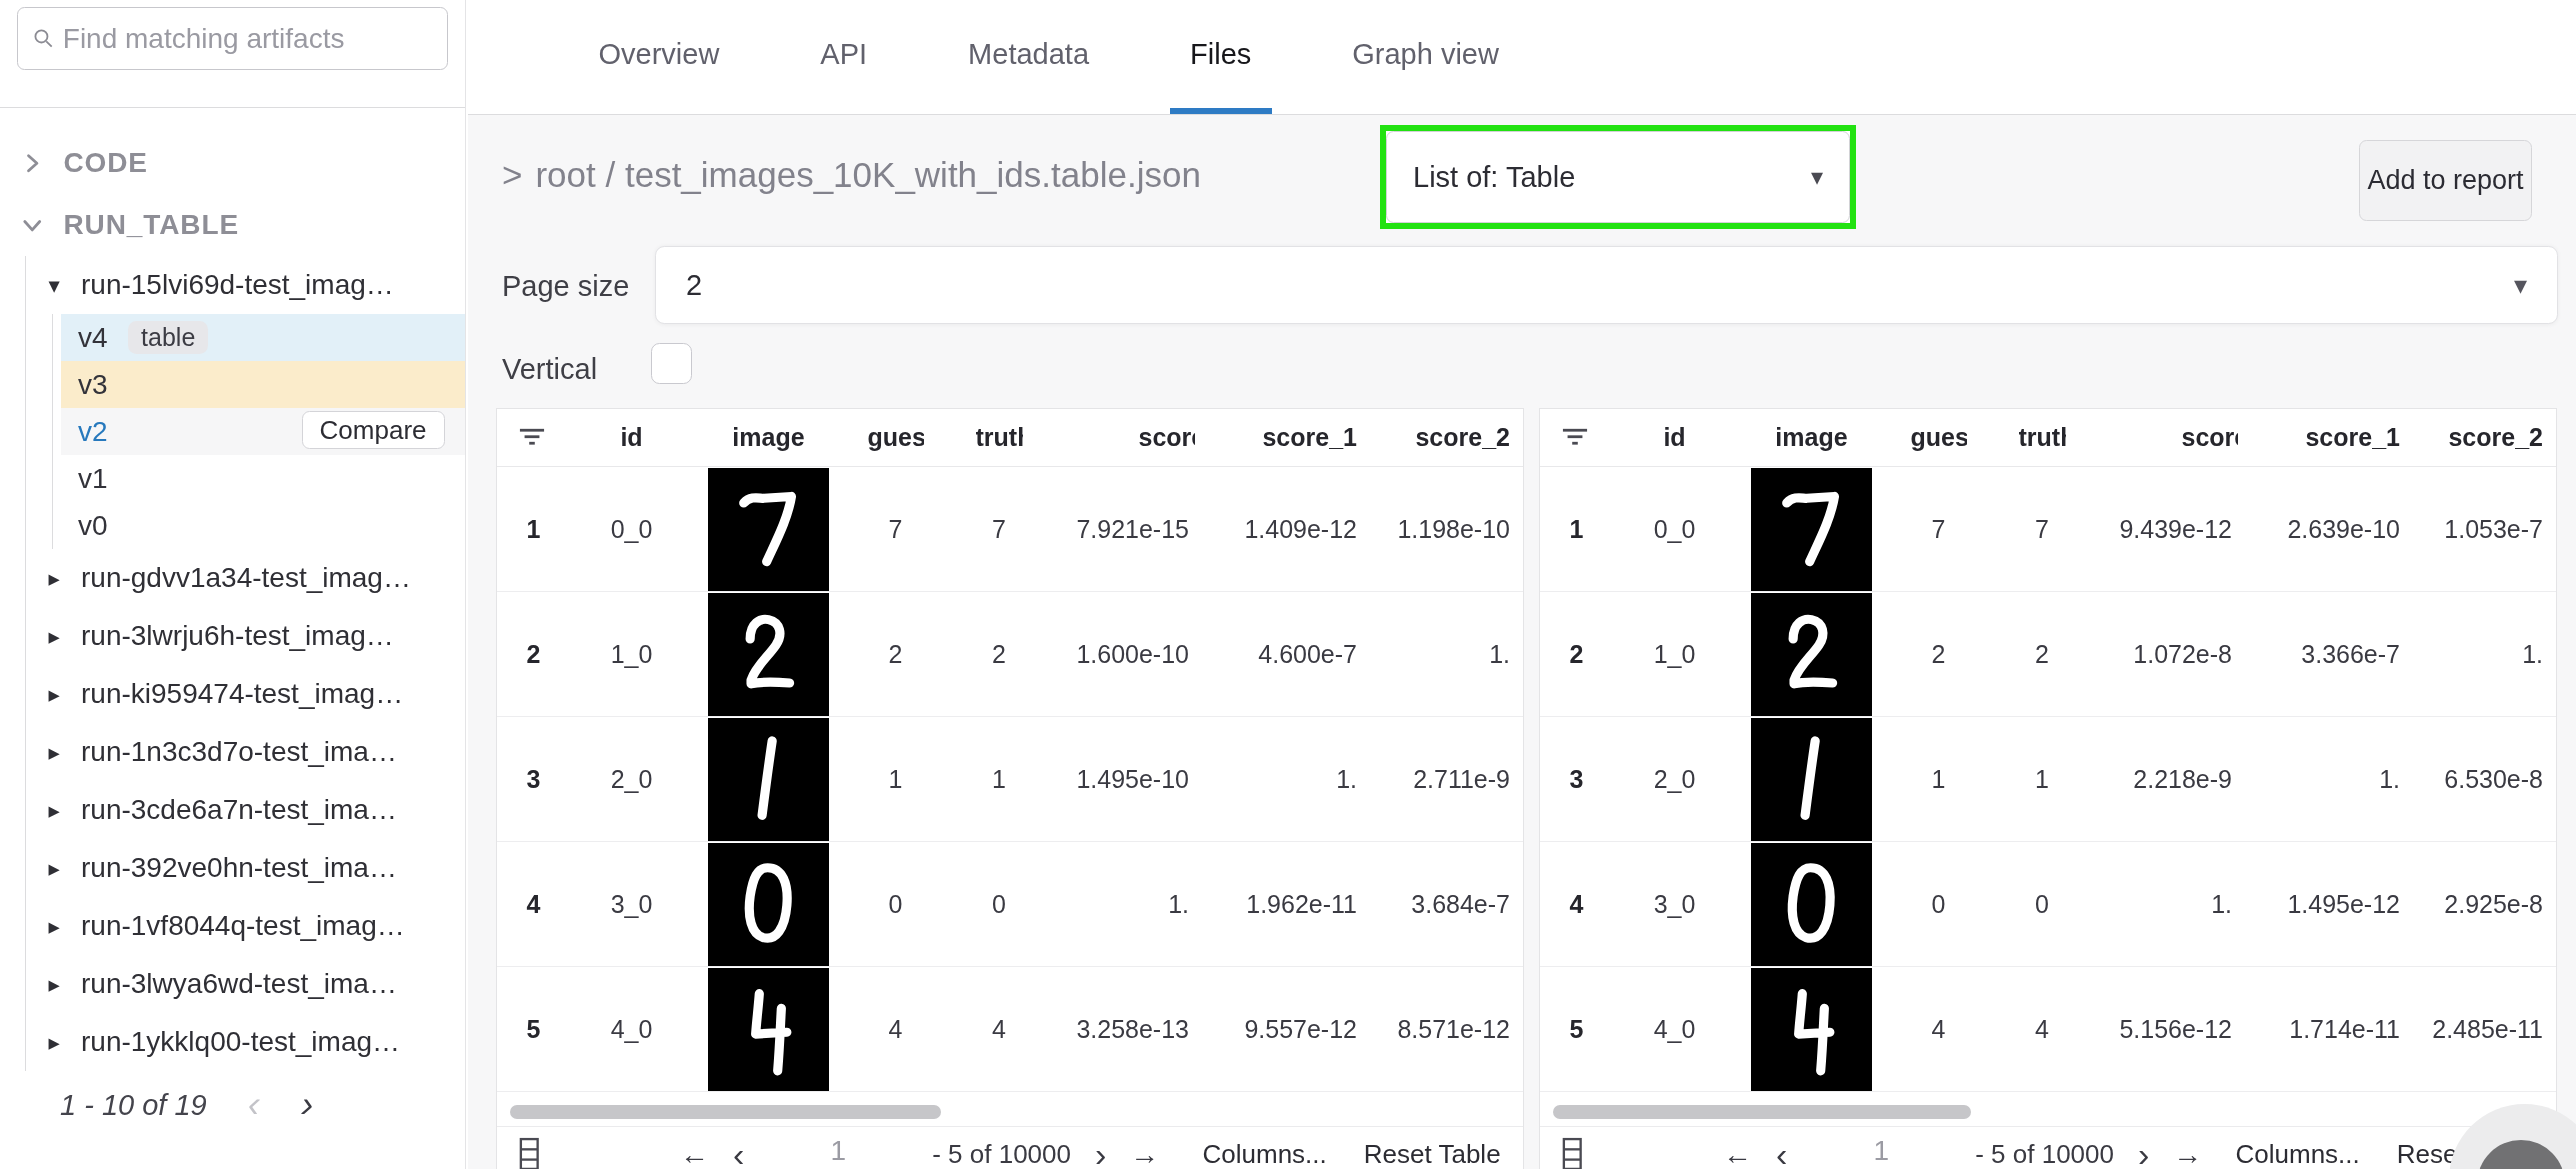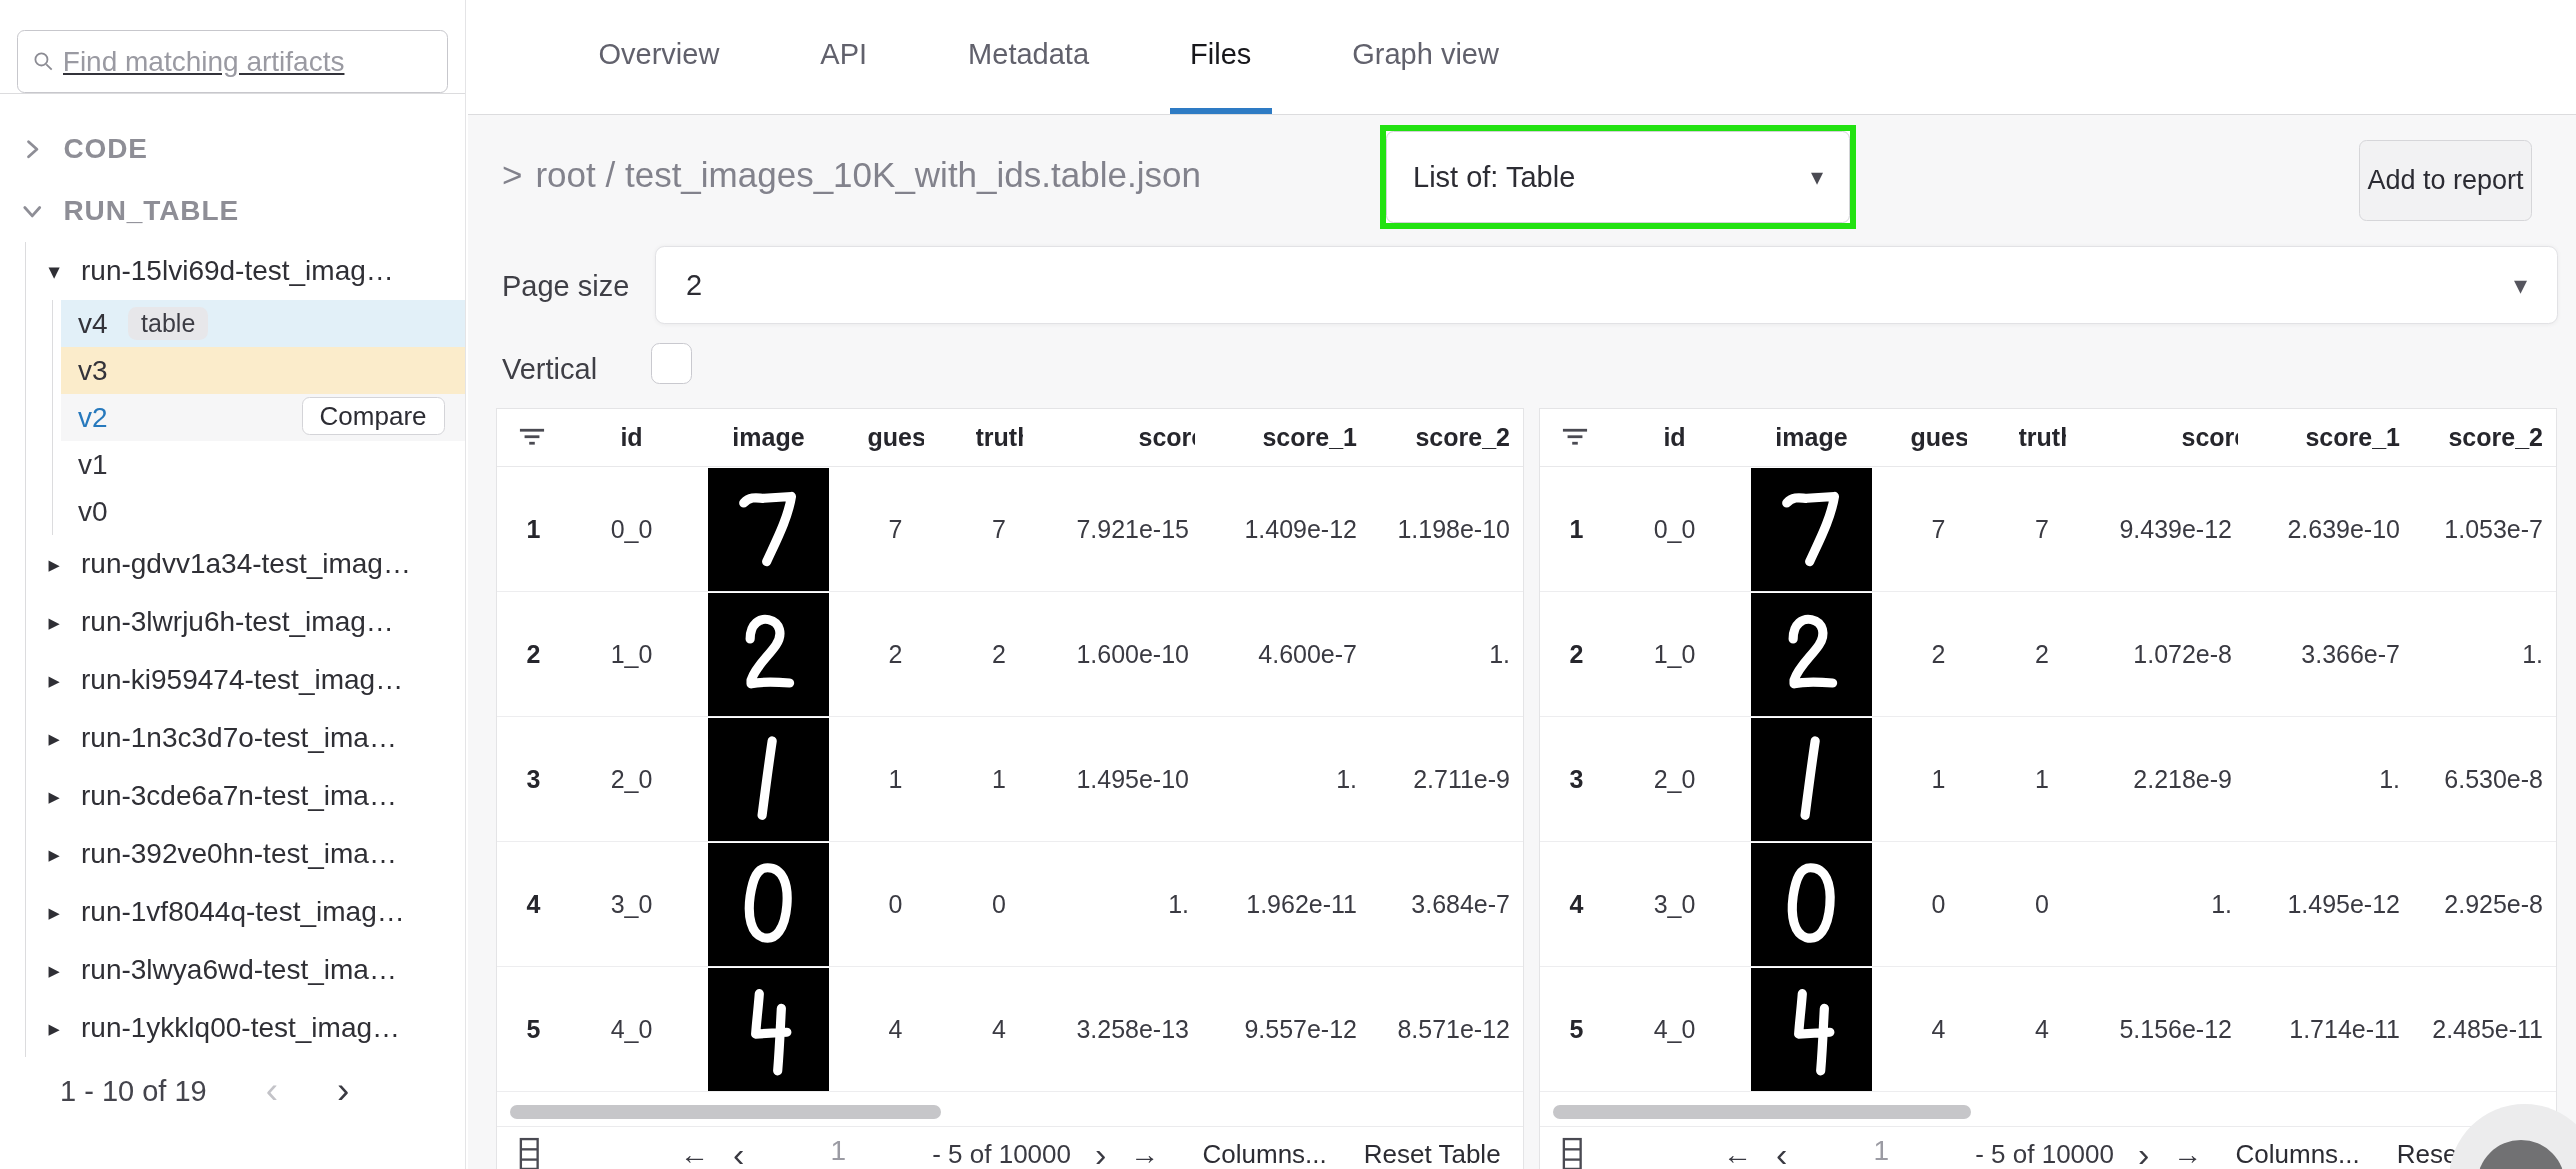--- a/index.html
+++ b/index.html
@@ -2,21 +2,21 @@
 <html style="--accent-blue: #2e7bc4; --link-blue: #2779bd; --green-highlight: #22e211; --latest-row-bg: #e2f0f8; --amber-row-bg: #fbeccb;font-size:15px"><head>
 <meta charset="utf-8">
 <style>
   * { margin:0; padding:0; box-sizing:border-box; }
   html,body { width:2576px; height:1170px; overflow:hidden; background:#fff;
     font-family:"Liberation Sans", sans-serif; color:#33333a; }
 
   
   .sidebar { position:absolute; left:0; top:0; width:466px; height:1170px;
     background:#fff; border-right:1.9px solid #e4e4e6; }
-  .search-zone { height:94px; border-bottom:1.9px solid #dcdcde; padding:30px 17px;text-decoration:underline; }
+  .search-zone { height:108px; border-bottom:1.9px solid #dcdcde; padding:7px 17px; }
   .search-box { display:flex; align-items:center; gap:9.3px; height:63px;
     border:1.9px solid #c7c7cc; border-radius:7.5px; padding:0 15px; background:#fff; }
   .search-box input { border:none; outline:none; font-size:28px; width:100%;
     font-family:"Liberation Sans",sans-serif; color:#44444c; background:transparent; }
   .search-box input::placeholder { color:#9a9aa2; }
 
   .tree { padding-top:24px; position:relative; height:1026px; }
   .section-row { height:62px; display:flex; align-items:center; gap:20.5px; padding-left:22.4px;
     color:#8e8e96; font-weight:700; font-size:28px; letter-spacing:0.9px; cursor:pointer; }
   .chev { width:20.5px; height:20.5px; flex:0 0 auto; }
@@ -30,21 +30,21 @@
   .version-row.sel-latest { background:var(--latest-row-bg); }
   .version-row.sel-amber  { background:var(--amber-row-bg); }
   .version-row.sel-gray   { background:#f6f6f7; }
   .version-row .vlink { color:var(--link-blue); }
   .badge { margin-left:20.5px; background:#e7e7ea; color:#3c3c44; font-size:25px;
     border-radius:8.4px; padding:1.9px 13px; }
   .compare-btn { position:absolute; right:20.5px; top:2.8px; background:#fff;
     border:1.9px solid #d4d4d8; border-radius:7.5px; font-size:26px; color:#2c2c33;
     padding:2.8px 17px; cursor:pointer; font-family:"Liberation Sans",sans-serif; }
   .side-pagination { position:absolute; left:60px; top:976px; display:flex;
-    align-items:center; gap:59px; font-size:29px; color:#44444c; }
+    align-items:center; gap:41px; font-size:29px; color:#44444c;font-style:italic; }
   .pg-prev { color:#c3c3c8; font-size:37px; cursor:pointer; }
   .pg-next { color:#3a3a42; font-size:37px; cursor:pointer; }
 
   
   .main { position:absolute; left:468px; top:0; right:0; height:1170px; background:#f7f7f8; }
   .tabbar { height:115px; background:#fff; border-bottom:1.9px solid #dcdcde;
     display:flex; align-items:stretch; gap:60px; padding-left:110px; }
   .tab { display:flex; align-items:center; font-size:29px; color:#61616c;
     cursor:pointer; border-bottom:6.5px solid transparent; padding:0 20.5px; }
   .tab.active { color:#17171b; border-bottom-color:var(--accent-blue); }

